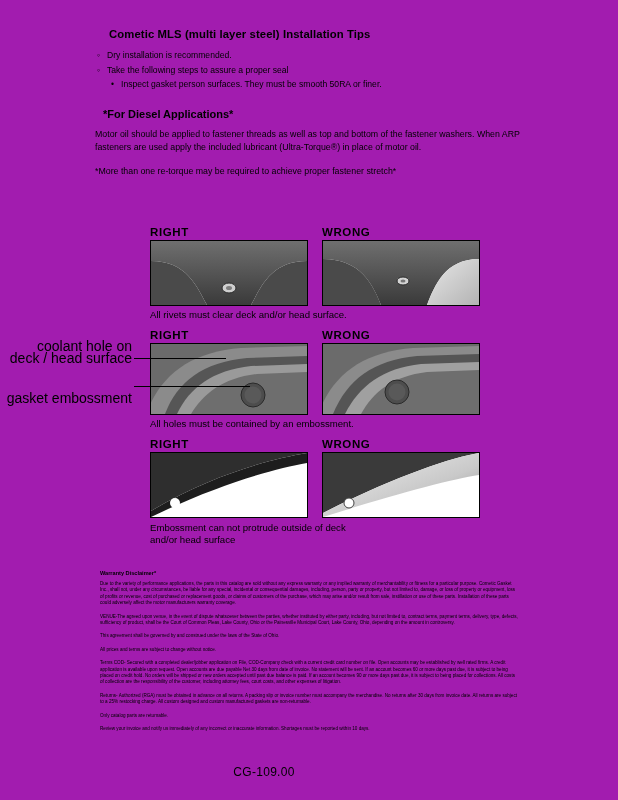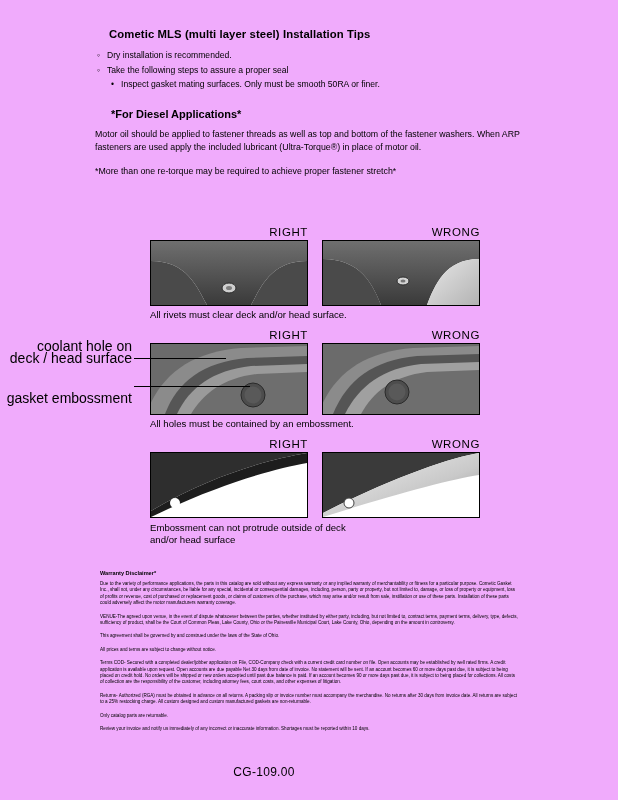--- a/index.html
+++ b/index.html
@@ -13,21 +13,21 @@
     font-family: "Liberation Sans", sans-serif;
     color: #000000;
     position: relative;
     overflow: hidden;
   }
   .page {
     position: absolute;
     left: 0; top: 0;
     width: 618px;
     height: 800px;
-    background: #f0abfc;
+    background: #a21caf;
   }
   .content {
     position: absolute;
     left: 95px;
     top: 28px;
     width: 440px;
   }
   h1.title {
     font-size: 11.3px;
     font-weight: bold;
@@ -68,21 +68,21 @@
   ul.subbullets > li::before {
     content: "\2022";
     position: absolute;
     left: 16px;
     top: 0px;
     font-size: 8.6px;
   }
   h2.subtitle {
     font-size: 11px;
     font-weight: bold;
-    margin: 16px 0 8px 16px;
+    margin: 16px 0 8px 8px;
   }
   p.para {
     font-size: 8.8px;
     line-height: 13.3px;
     margin: 0 0 11px 0;
   }
   p.note {
     font-size: 8.8px;
     line-height: 13.3px;
     margin: 0;
@@ -99,23 +99,23 @@
     position: relative;
     width: 330px;
   }
   .fig-labels {
     display: flex;
     gap: 14px;
     margin-bottom: 2px;
   }
   .fig-label {
     width: 158px;
-    text-align: right;
+    text-align: left;
     font-size: 11.5px;
-    font-weight: normal;
+    font-weight: bold;
     letter-spacing: 0.6px;
   }
   .fig-pair {
     display: flex;
     gap: 14px;
   }
   .fig-box {
     width: 158px;
     height: 66px;
     border: 1px solid #000;
@@ -192,21 +192,21 @@
 <div class="page">
 
   <div class="content">
     <h1 class="title">Cometic MLS (multi layer steel) Installation Tips</h1>
 
     <ul class="bullets">
       <li>Dry installation is recommended.</li>
       <li>Take the following steps to assure a proper seal</li>
     </ul>
     <ul class="subbullets">
-      <li>Inspect gasket mating surfaces.  Only must be smooth 50RA or finer.</li>
+      <li>Inspect gasket person surfaces.  They must be smooth 50RA or finer.</li>
     </ul>
 
     <h2 class="subtitle">*For Diesel Applications*</h2>
 
     <p class="para">Motor oil should be applied to fastener threads as well as top and bottom of the fastener washers.  When ARP fasteners are used apply the included lubricant (Ultra-Torque®) in place of motor oil.</p>
     <p class="note">*More than one re-torque may be required to achieve proper fastener stretch*</p>
   </div>
 
   <div class="figures">
 

